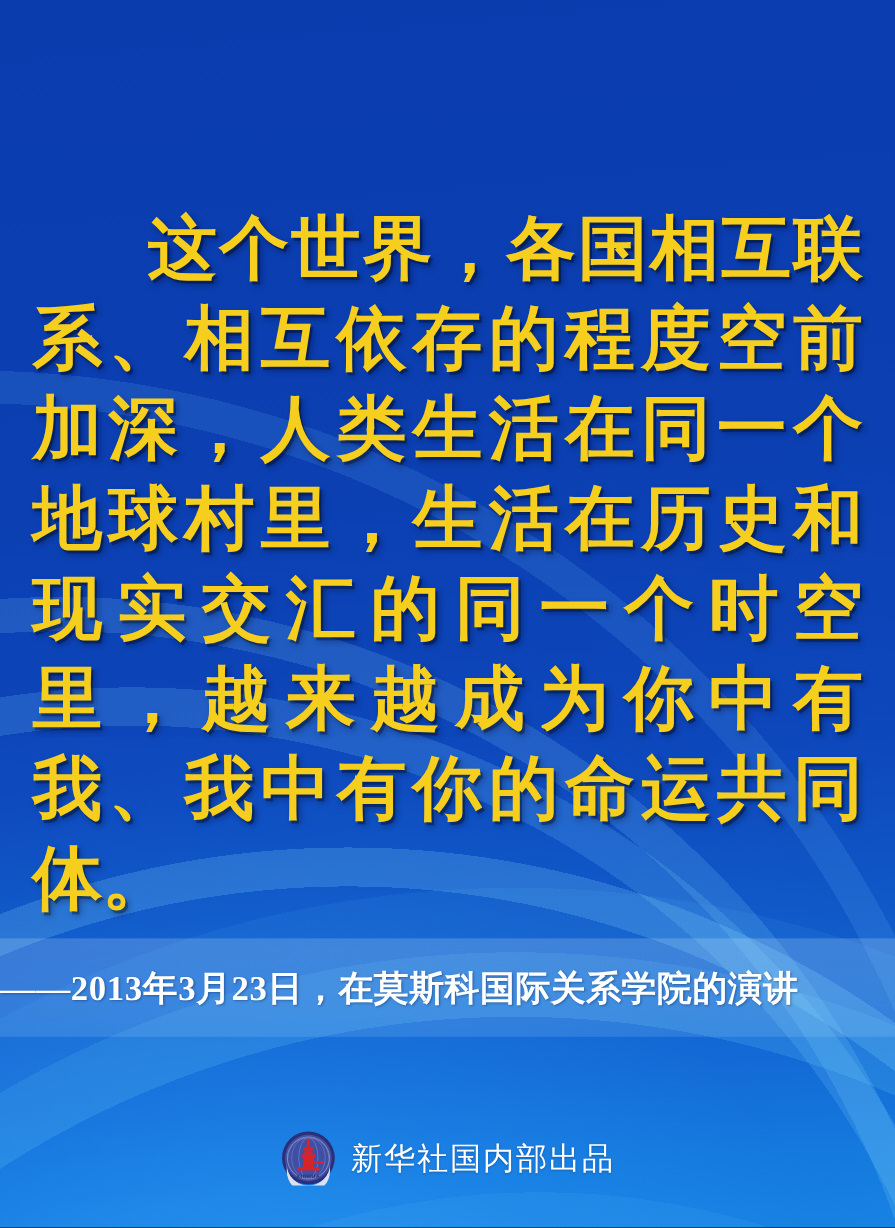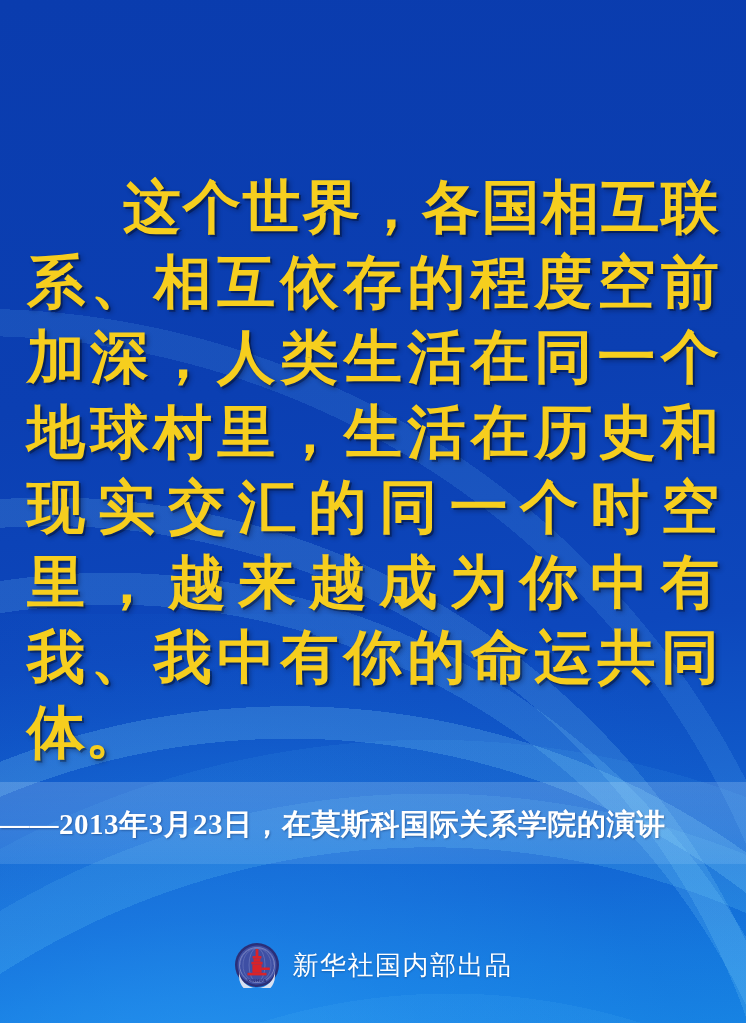--- a/index.html
+++ b/index.html
@@ -156,22 +156,22 @@
     height: 82px;
     background: linear-gradient(to bottom,
         rgba(205,232,255,0.22) 0%,
         rgba(190,226,255,0.20) 55%,
         rgba(175,220,255,0.16) 100%);
   }
   .attrib-text {
     position: absolute;
     left: 0;
     top: 806px;
-    width: 644px;
-    text-align: right;
+    width: 746px;
+    text-align: left;
     color: #FFFFFF;
     font-family: "Liberation Serif", "DejaVu Serif", serif;
     font-weight: bold;
     font-size: 29px;
     line-height: 36px;
     letter-spacing: 0.5px;
     text-shadow: 1px 1px 2px rgba(0,20,60,0.35);
     white-space: nowrap;
   }
 

